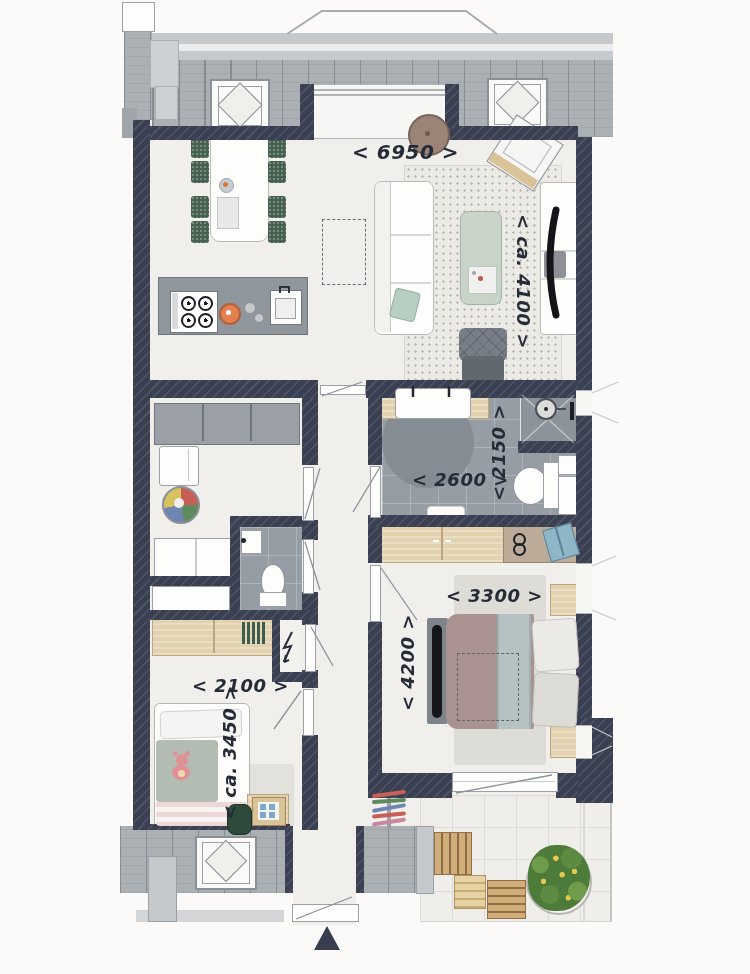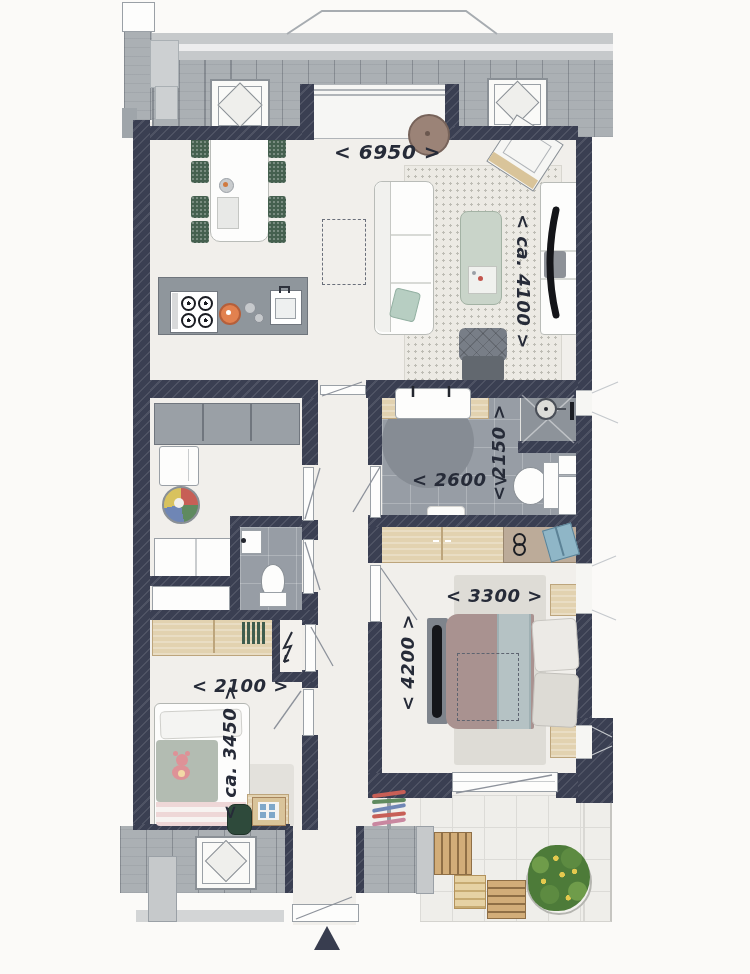--- a/index.html
+++ b/index.html
@@ -283,21 +283,21 @@
   <div class="abs z2" style="left:136px;top:910px;width:148px;height:12px;background:#d3d5d6"></div>
   <div class="abs z4" style="left:195px;top:836px;width:58px;height:50px;background:#fafaf8;border:2px solid #8a9096">
     <div class="abs" style="left:5px;top:4px;width:46px;height:40px;border:1px solid #9aa0a6"></div>
     <div class="abs" style="left:14px;top:8px;width:28px;height:28px;border:1.5px solid #8a9096;background:#efefec;transform:rotate(45deg)"></div>
   </div>
 
   <div class="abs z2" style="left:293px;top:826px;width:63px;height:99px;background:#f1efeb"></div>
 
   <div class="abs z5" style="left:314px;top:926px;width:0;height:0;border-left:13px solid transparent;border-right:13px solid transparent;border-bottom:24px solid #383d4f"></div>
 
-  <div class="dim z8" style="left:334px;top:142px;width:104px;font-size:20px">&lt;  6950  &gt;</div>
+  <div class="dim z8" style="left:352px;top:142px;width:104px;font-size:20px">&lt;  6950  &gt;</div>
   <div class="dim vdimcw z8" style="left:465px;top:262px;width:116px">&lt; ca. 4100 &gt;</div>
   <div class="dim z8" style="left:412px;top:470px;width:80px">&lt; 2600 &gt;</div>
   <div class="dim vdim z8" style="left:456px;top:448px;width:86px">&lt; 2150 &gt;</div>
   <div class="dim z8" style="left:446px;top:586px;width:72px">&lt; 3300 &gt;</div>
   <div class="dim vdim z8" style="left:365px;top:658px;width:86px">&lt; 4200 &gt;</div>
   <div class="dim z8" style="left:192px;top:676px;width:80px">&lt; 2100 &gt;</div>
   <div class="dim vdim z8" style="left:175px;top:755px;width:110px">&lt; ca. 3450 &gt;</div>
 
   <svg class="lines" width="750" height="974" viewBox="0 0 750 974">
 

